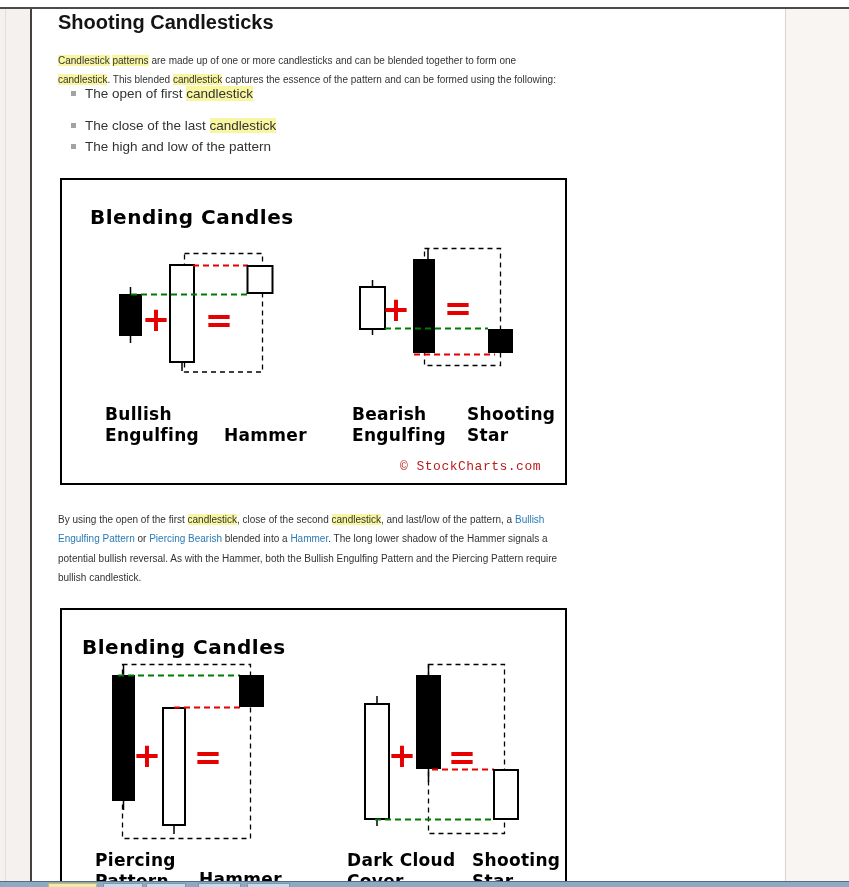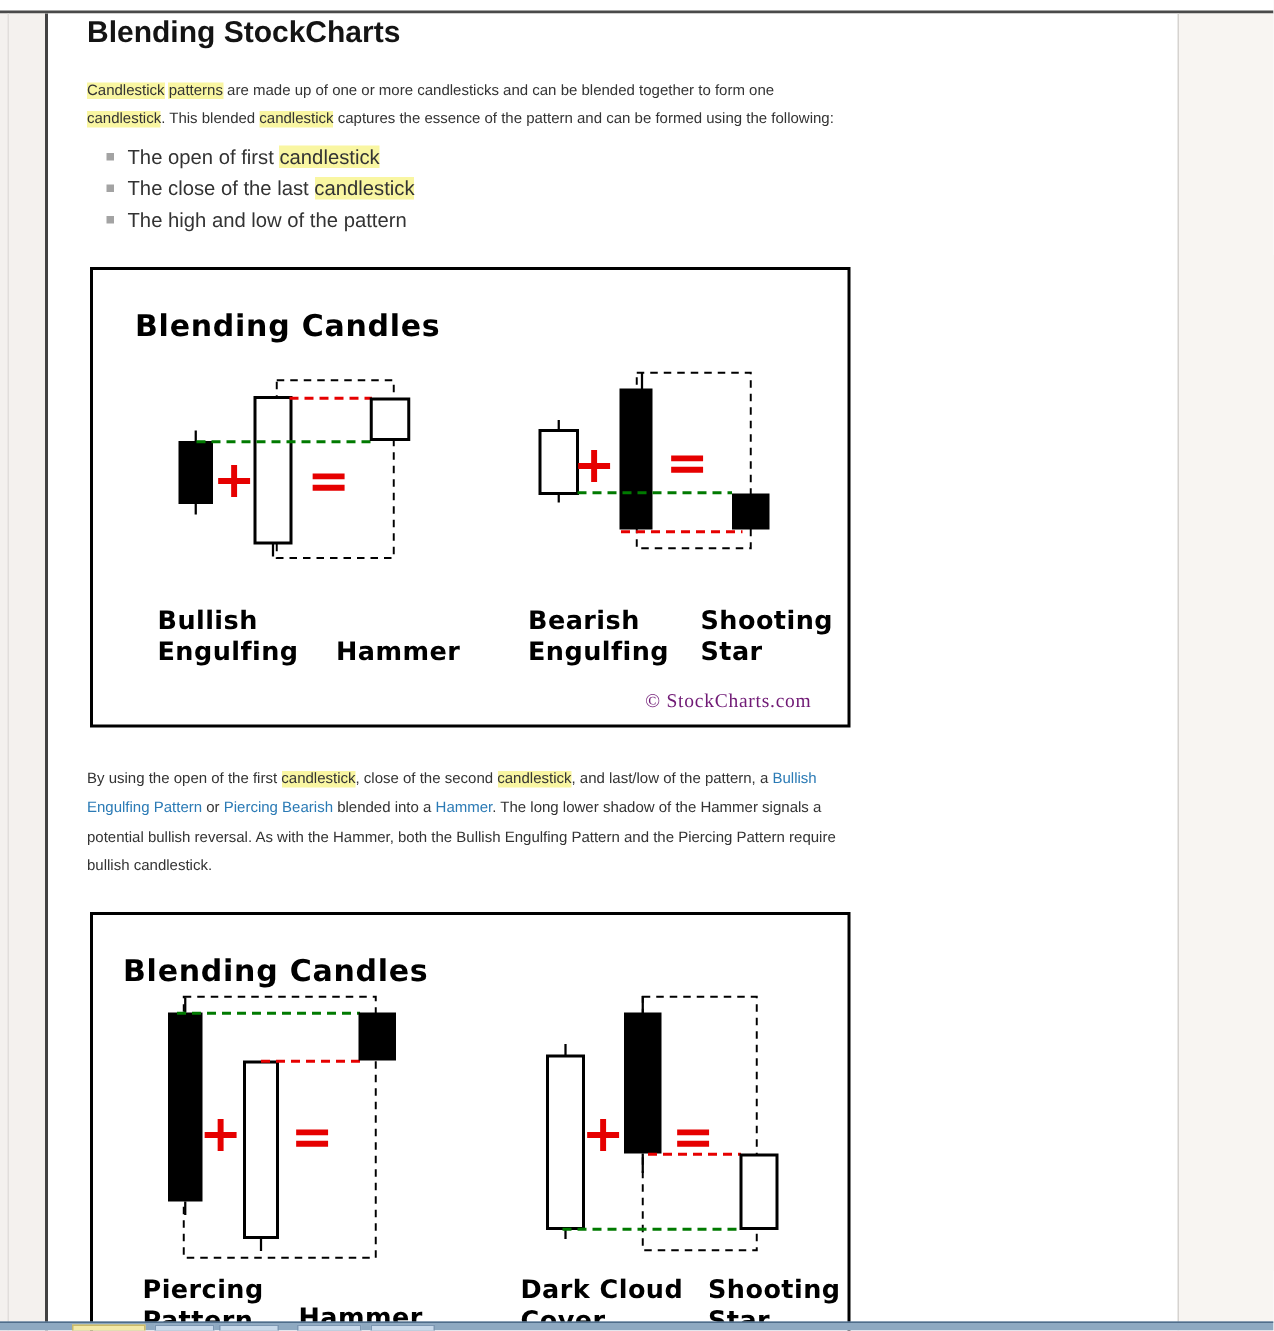--- a/index.html
+++ b/index.html
@@ -46,22 +46,22 @@
   .diagram svg { position:absolute; left:0; top:0; width:503px; height:303px; }
   .dg-title {
     position:absolute; font-family:"DejaVu Sans", sans-serif; font-weight:bold;
     font-size:20px; letter-spacing:0.5px; color:#000; white-space:nowrap;margin-top:12px;
   }
   .dg-label {
     position:absolute; font-family:"DejaVu Sans", sans-serif; font-weight:bold;
     font-size:17px; line-height:21px; letter-spacing:0.3px; color:#000; white-space:nowrap;
   }
   .dg-copy {
-    position:absolute; font-family:Liberation Serif, serif;
-    font-size:13px; letter-spacing:0.5px; color:#701a75; white-space:nowrap;
+    position:absolute; font-family:Liberation Mono, monospace;
+    font-size:13px; letter-spacing:0.5px; color:#b91c1c; white-space:nowrap;
   }
   .op-text { font-family:"DejaVu Sans", sans-serif; font-weight:bold; font-size:34px; fill:#e60000; }
 
   
   .taskbar {
     position:absolute; left:0; top:881px; width:849px; height:6px;
     background:#8ea9c1; border-top:1px solid #4f6d8a; z-index:50;
   }
   .tb-btn { position:absolute; top:1px; height:5px; border:1px solid #7c97b2; }
   .tb-yellow { left:48px;  width:49px; background:#f3e9a8; border-color:#c9b96a; }
@@ -73,26 +73,26 @@
 </head>
 <body>
 
 <div class="top-strip"></div>
 <div class="top-line"></div>
 <div class="outer-left"></div>
 <div class="outer-left-line"></div>
 <div class="content-panel"></div>
 <div class="outer-right"></div>
 
-<h1 class="page-title">Blending StockCharts</h1>
+<h1 class="page-title">Shooting Candlesticks</h1>
 
 <div class="tline" style="top:51px"><span class="hl">Candlestick</span><span> </span><span class="hl">patterns</span><span> are made up of one or more candlesticks and can be blended together to form one</span></div>
 <div class="tline" style="top:70px"><span class="hl">candlestick</span><span>. This blended </span><span class="hl">candlestick</span><span> captures the essence of the pattern and can be formed using the following:</span></div>
 
-<div class="bullet-row" style="top:97px"><span class="bullet-marker"></span><span><span>The open of first </span><span class="hl">candlestick</span></span></div>
+<div class="bullet-row" style="top:86px"><span class="bullet-marker"></span><span><span>The open of first </span><span class="hl">candlestick</span></span></div>
 <div class="bullet-row" style="top:118px"><span class="bullet-marker"></span><span><span>The close of the last </span><span class="hl">candlestick</span></span></div>
 <div class="bullet-row" style="top:139px"><span class="bullet-marker"></span><span><span>The high and low of the pattern</span></span></div>
 
 <div class="diagram" style="top:178px">
   <div class="dg-title" style="left:28px; top:13px">Blending Candles</div>
 
   <svg viewBox="0 0 503 303">
 
     <rect x="122.5" y="73.5" width="78" height="118.5" fill="none" stroke="#000" stroke-width="1.3" stroke-dasharray="5,4"></rect>
     <g>

